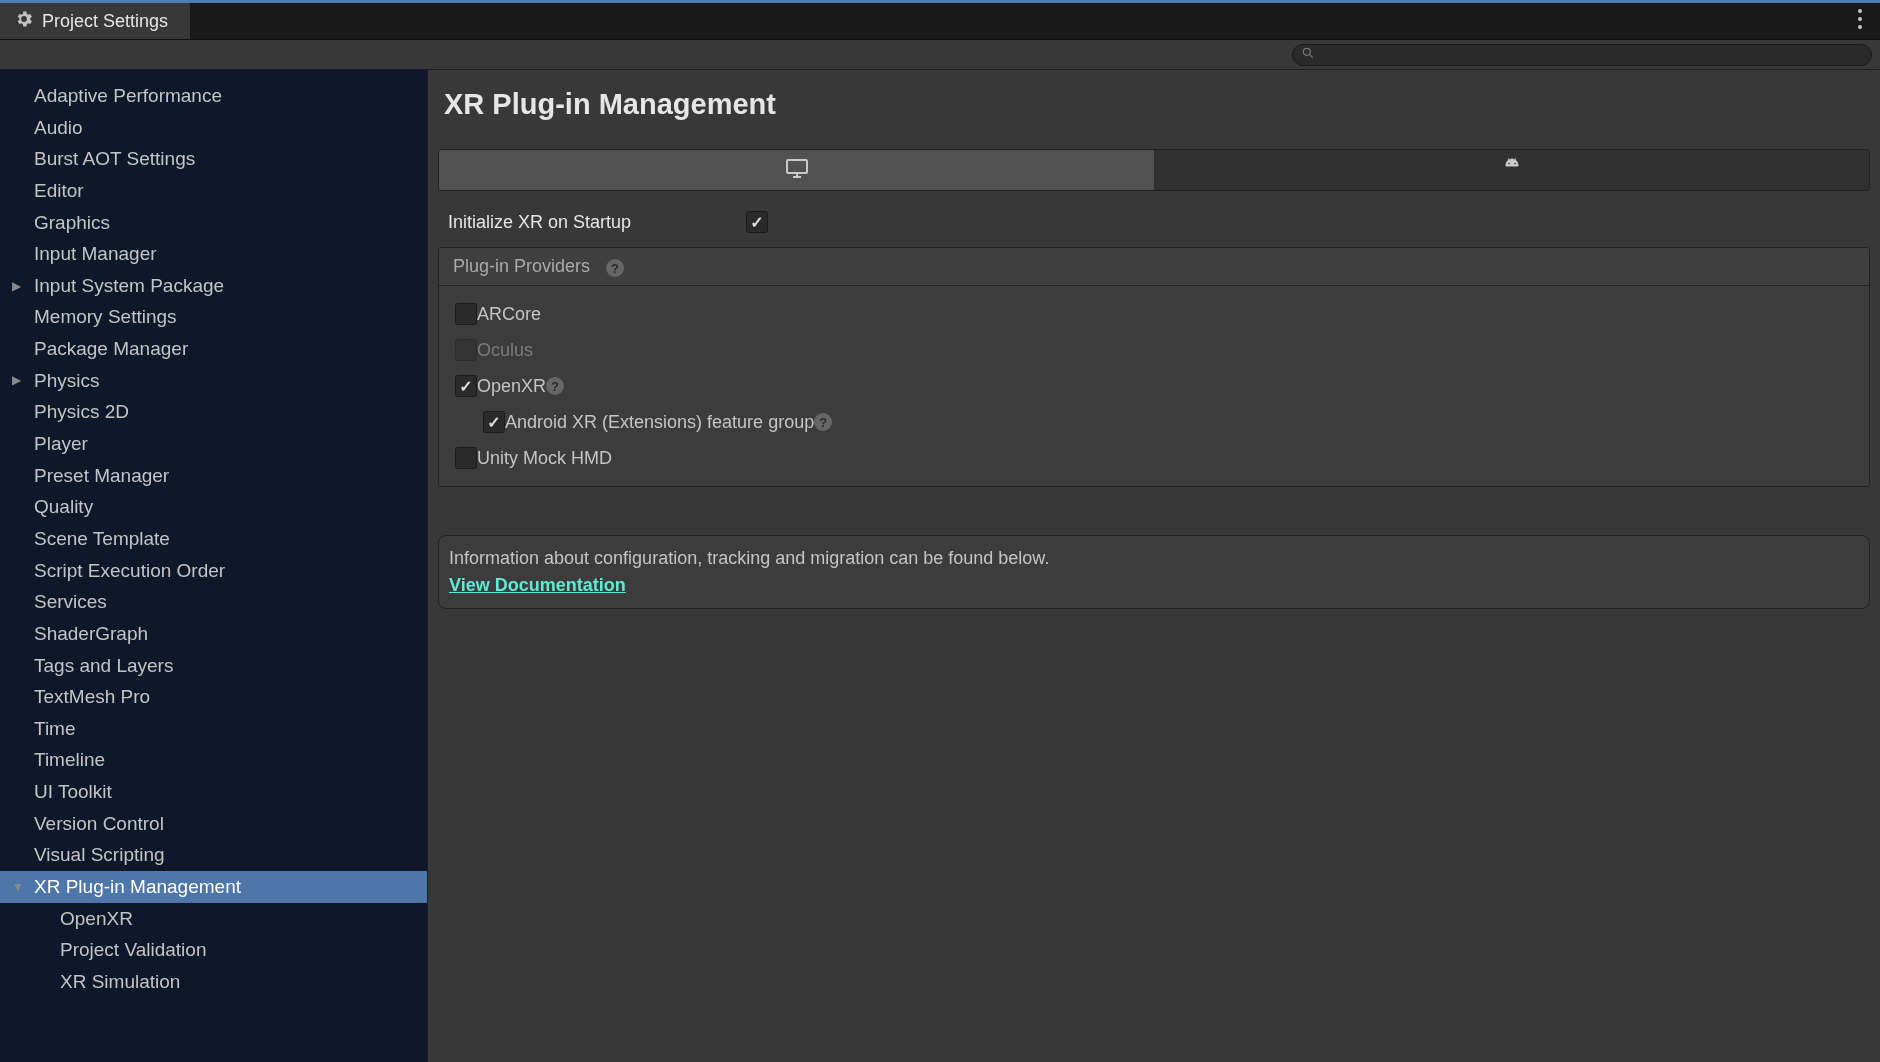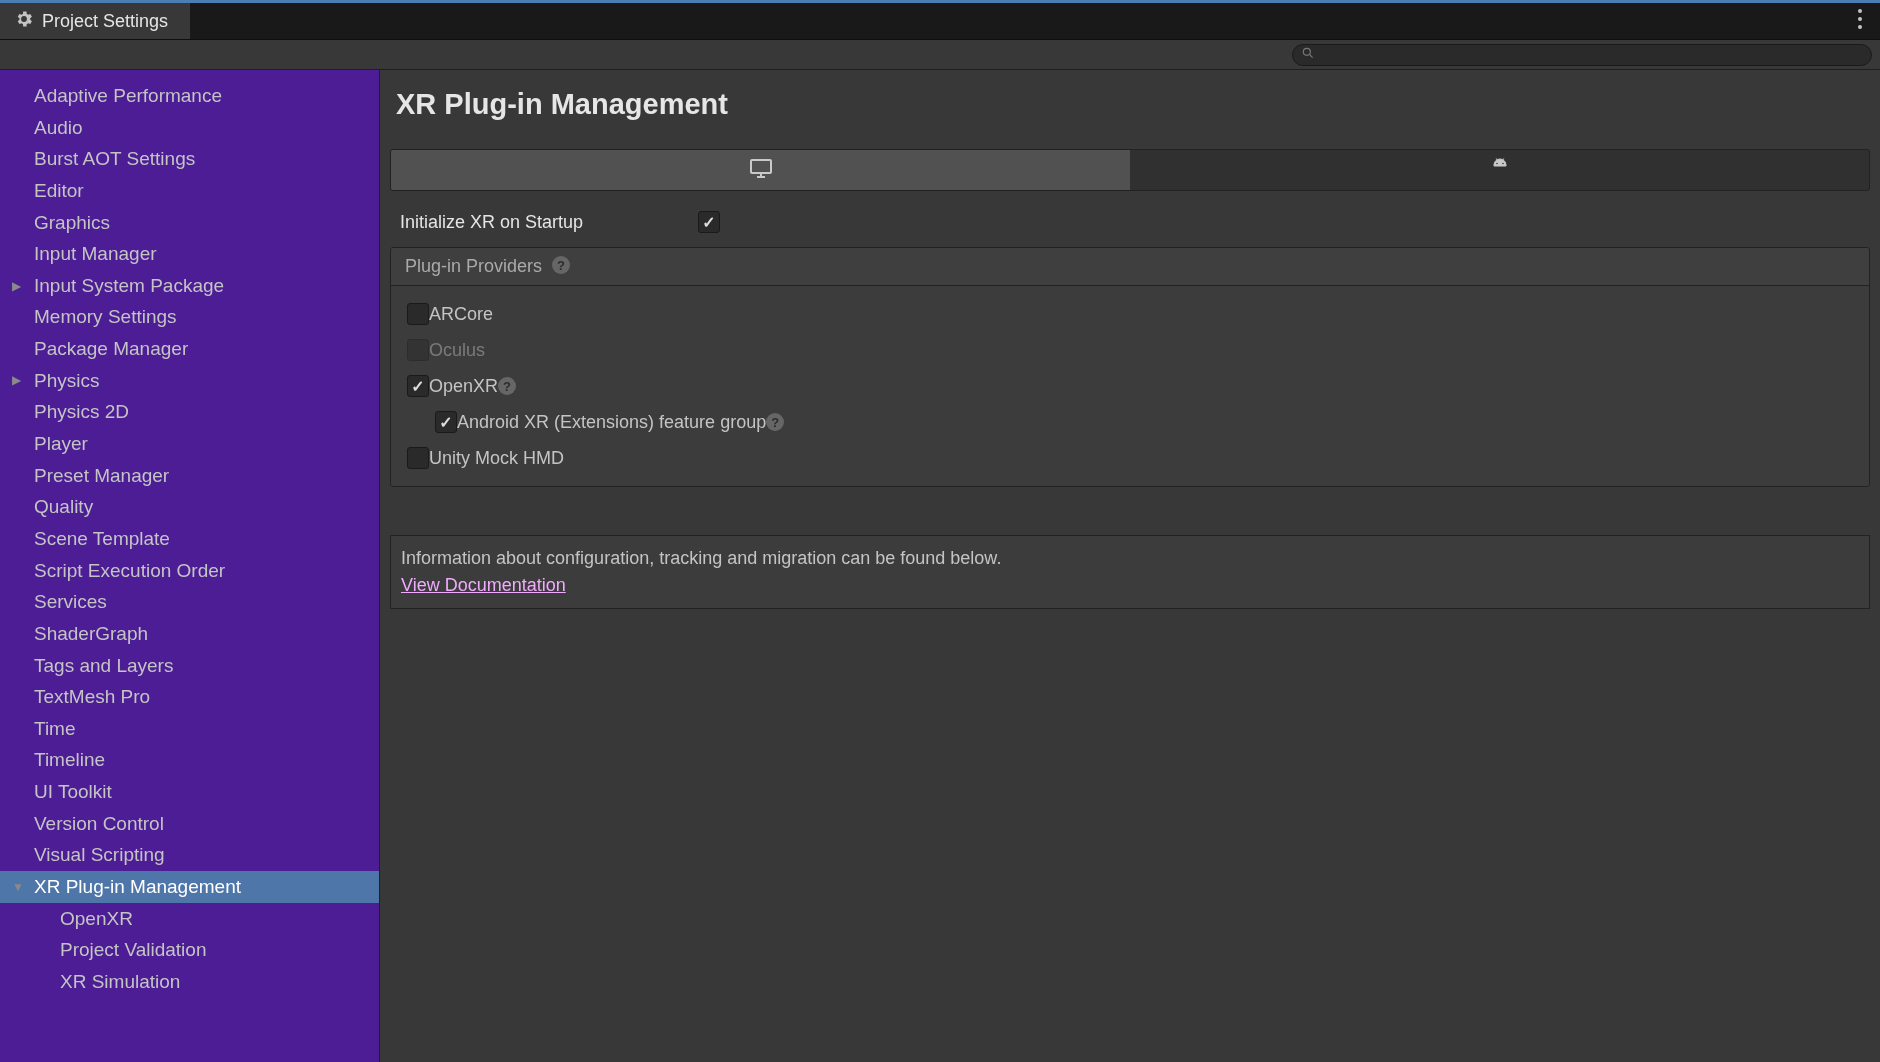--- a/index.html
+++ b/index.html
@@ -72,22 +72,22 @@
     padding-left: 6px;
   }
 
   
   .main {
     flex: 1;
     display: flex;
     overflow: hidden;
   }
   .sidebar {
-    width: 380px;
-    background: #4c1d95;
+    width: 428px;
+    background: #0f172a;
     border-right: 1px solid #1f1f1f;
     padding-top: 10px;
     overflow-y: auto;
   }
   .side-item {
     padding: 3px 6px 3px 34px;
     color: #c4c4c4;
     font-size: 19px;
     cursor: pointer;
     display: flex;
@@ -170,22 +170,22 @@
     border: 1px solid #222;
     border-radius: 3px;
     overflow: hidden;
     margin-bottom: 48px;
   }
   .panel-head {
     padding: 8px 14px;
     background: #3f3f3f;
     border-bottom: 1px solid #222;
     display: flex;
-    align-items: flex-start;
-    gap: 10px;
+    align-items: flex-end;
+    gap: 16px;
     color: #aaa;
   }
   .panel-body {
     background: #3c3c3c;
     padding: 10px 14px;
   }
   .prov {
     display: flex;
     align-items: center;
     gap: 0;
@@ -204,28 +204,29 @@
     display: flex;
     align-items: center;
     justify-content: center;
     cursor: pointer;
   }
 
   
   .infobox {
     background: #3c3c3c;
     border: 1px solid #222;
-    border-radius: 0;
+    border-radius: 8px;
     padding: 12px 10px;
     margin-top: 4px;
   }
   .infobox p { color: #c4c4c4; margin-bottom: 6px; }
   .infobox a {
-    color: #f0abfc;
+    color: #5eead4;
     text-decoration: underline;
+    font-weight: bold;
   }
 </style>
 </head>
 <body>
 
 <div class="titlebar">
   <div class="tab">
     <span>
       <svg class="gear-svg" viewBox="0 0 24 24" fill="#c4c4c4">
           <path d="M19.4 13a7.5 7.5 0 0 0 0-2l2.1-1.6-2-3.5-2.5 1a7.6 7.6 0 0 0-1.7-1L15 3h-4l-.3 2.9a7.6 7.6 0 0 0-1.7 1l-2.5-1-2 3.5L6.6 11a7.5 7.5 0 0 0 0 2l-2.1 1.6 2 3.5 2.5-1c.5.4 1.1.7 1.7 1L11 21h4l.3-2.9c.6-.3 1.2-.6 1.7-1l2.5 1 2-3.5L19.4 13zM12 15.5A3.5 3.5 0 1 1 15.5 12 3.5 3.5 0 0 1 12 15.5z"></path>

